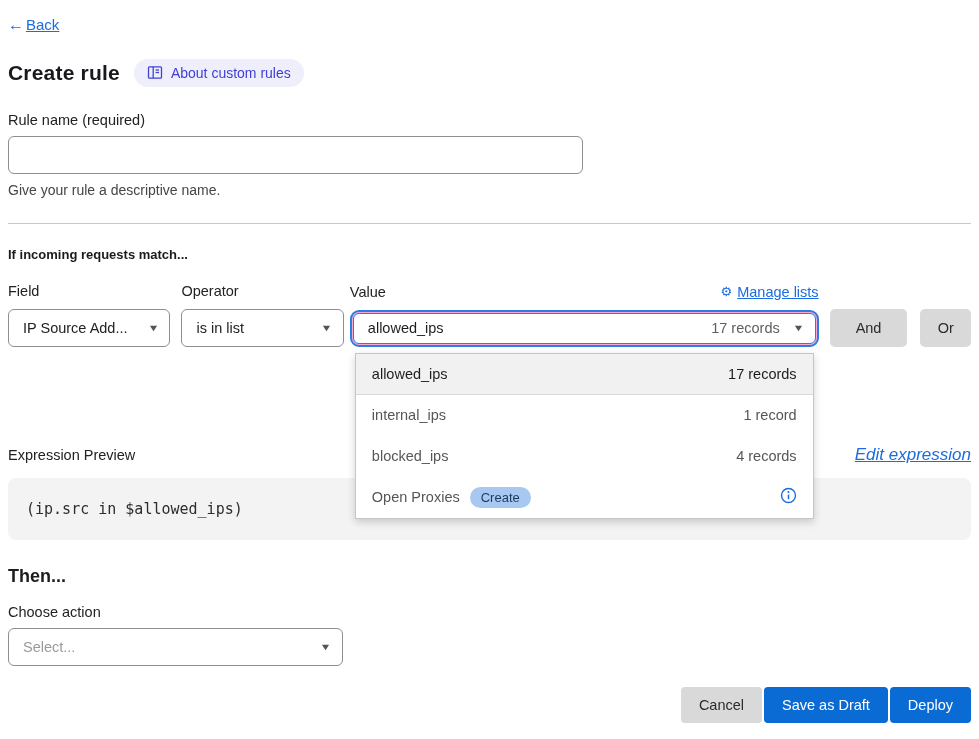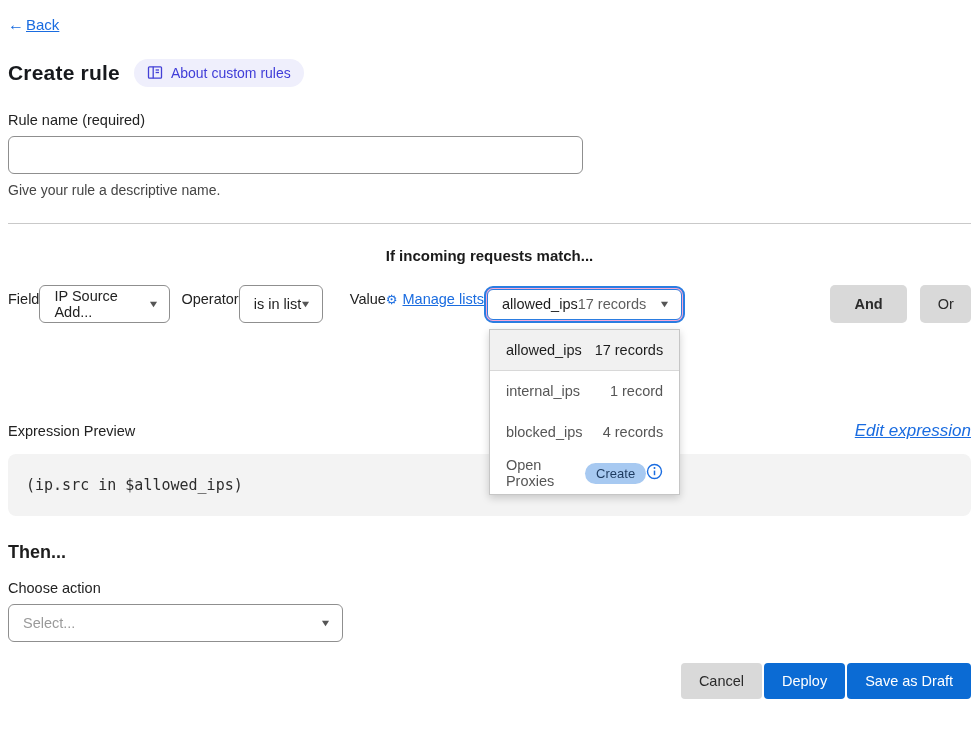--- a/index.html
+++ b/index.html
@@ -51,23 +51,23 @@
     display:block;margin-top:8px;width:575px;height:38px;
     border:1px solid var(--border-gray);border-radius:6px;
     font-size:14.5px;padding:0 12px;outline:none;
     font-family:"Liberation Sans","DejaVu Sans",sans-serif;
   }
   .help-text{margin-top:8px;font-size:14px;color:#454545;}
 
   .divider{border:none;border-top:1px solid #c9c9c9;margin-top:25px;}
 
   
-  .section-heading{margin-top:23px;font-size:15px;font-weight:bold;color:#1b1b1b;text-align:center;}
+  .section-heading{margin-top:23px;font-size:13px;font-weight:bold;color:#1b1b1b;}
   .controls-row{display:flex;margin-top:21px;align-items:flex-end;}
-  .col{display:flex;flex-direction:row;}
+  .col{display:flex;flex-direction:column;}
   .col-field{width:167px;margin-right:11px;}
   .col-operator{width:167px;margin-right:6px;}
   .col-value{width:482px;margin-right:11px;}
   .col-label-row{display:flex;justify-content:space-between;align-items:center;margin-bottom:10px;}
 
   .select{
     height:38px;border:1px solid var(--border-gray);border-radius:6px;
     display:flex;align-items:center;justify-content:space-between;
     padding:0 12px 0 14px;font-size:14.5px;color:#222;cursor:pointer;background:#fff;
   }
@@ -91,21 +91,21 @@
     color:var(--link-blue);font-size:14.5px;cursor:pointer;
   }
   .manage-lists .gear{font-family:"DejaVu Sans",sans-serif;font-size:13px;line-height:1;}
   .manage-lists .link-text{text-decoration:underline;}
 
   .logic-btn{
     height:38px;border:none;border-radius:5px;background:var(--gray-btn);
     color:#2b2b2b;font-size:14.5px;cursor:pointer;
     font-family:"Liberation Sans","DejaVu Sans",sans-serif;
   }
-  .and-btn{width:80px;margin-right:13px;font-weight:bold;}
+  .and-btn{width:80px;margin-right:13px;}
   .or-btn{width:52px;}
 
   
   .dropdown-menu{
     position:absolute;top:calc(100% + 8px);left:3px;right:3px;
     background:#fff;border:1px solid #c6c6c6;z-index:10;
     box-shadow:0 3px 8px rgba(0,0,0,.18);
   }
   .dropdown-row{
     height:41px;display:flex;align-items:center;justify-content:space-between;
@@ -271,17 +271,17 @@
 
   <div class="then-heading">Then...</div>
   <div class="field-label choose-action-label">Choose action</div>
   <div class="select action-select">
     <span class="placeholder-text">Select...</span>
     <span class="chevron">▼</span>
   </div>
 
   <div class="footer">
     <button class="btn btn-gray">Cancel</button>
+    <button class="btn btn-blue">Save as Draft</button>
     <button class="btn btn-blue">Deploy</button>
-    <button class="btn btn-blue">Save as Draft</button>
   </div>
 
 </div>
 
 </body></html>

